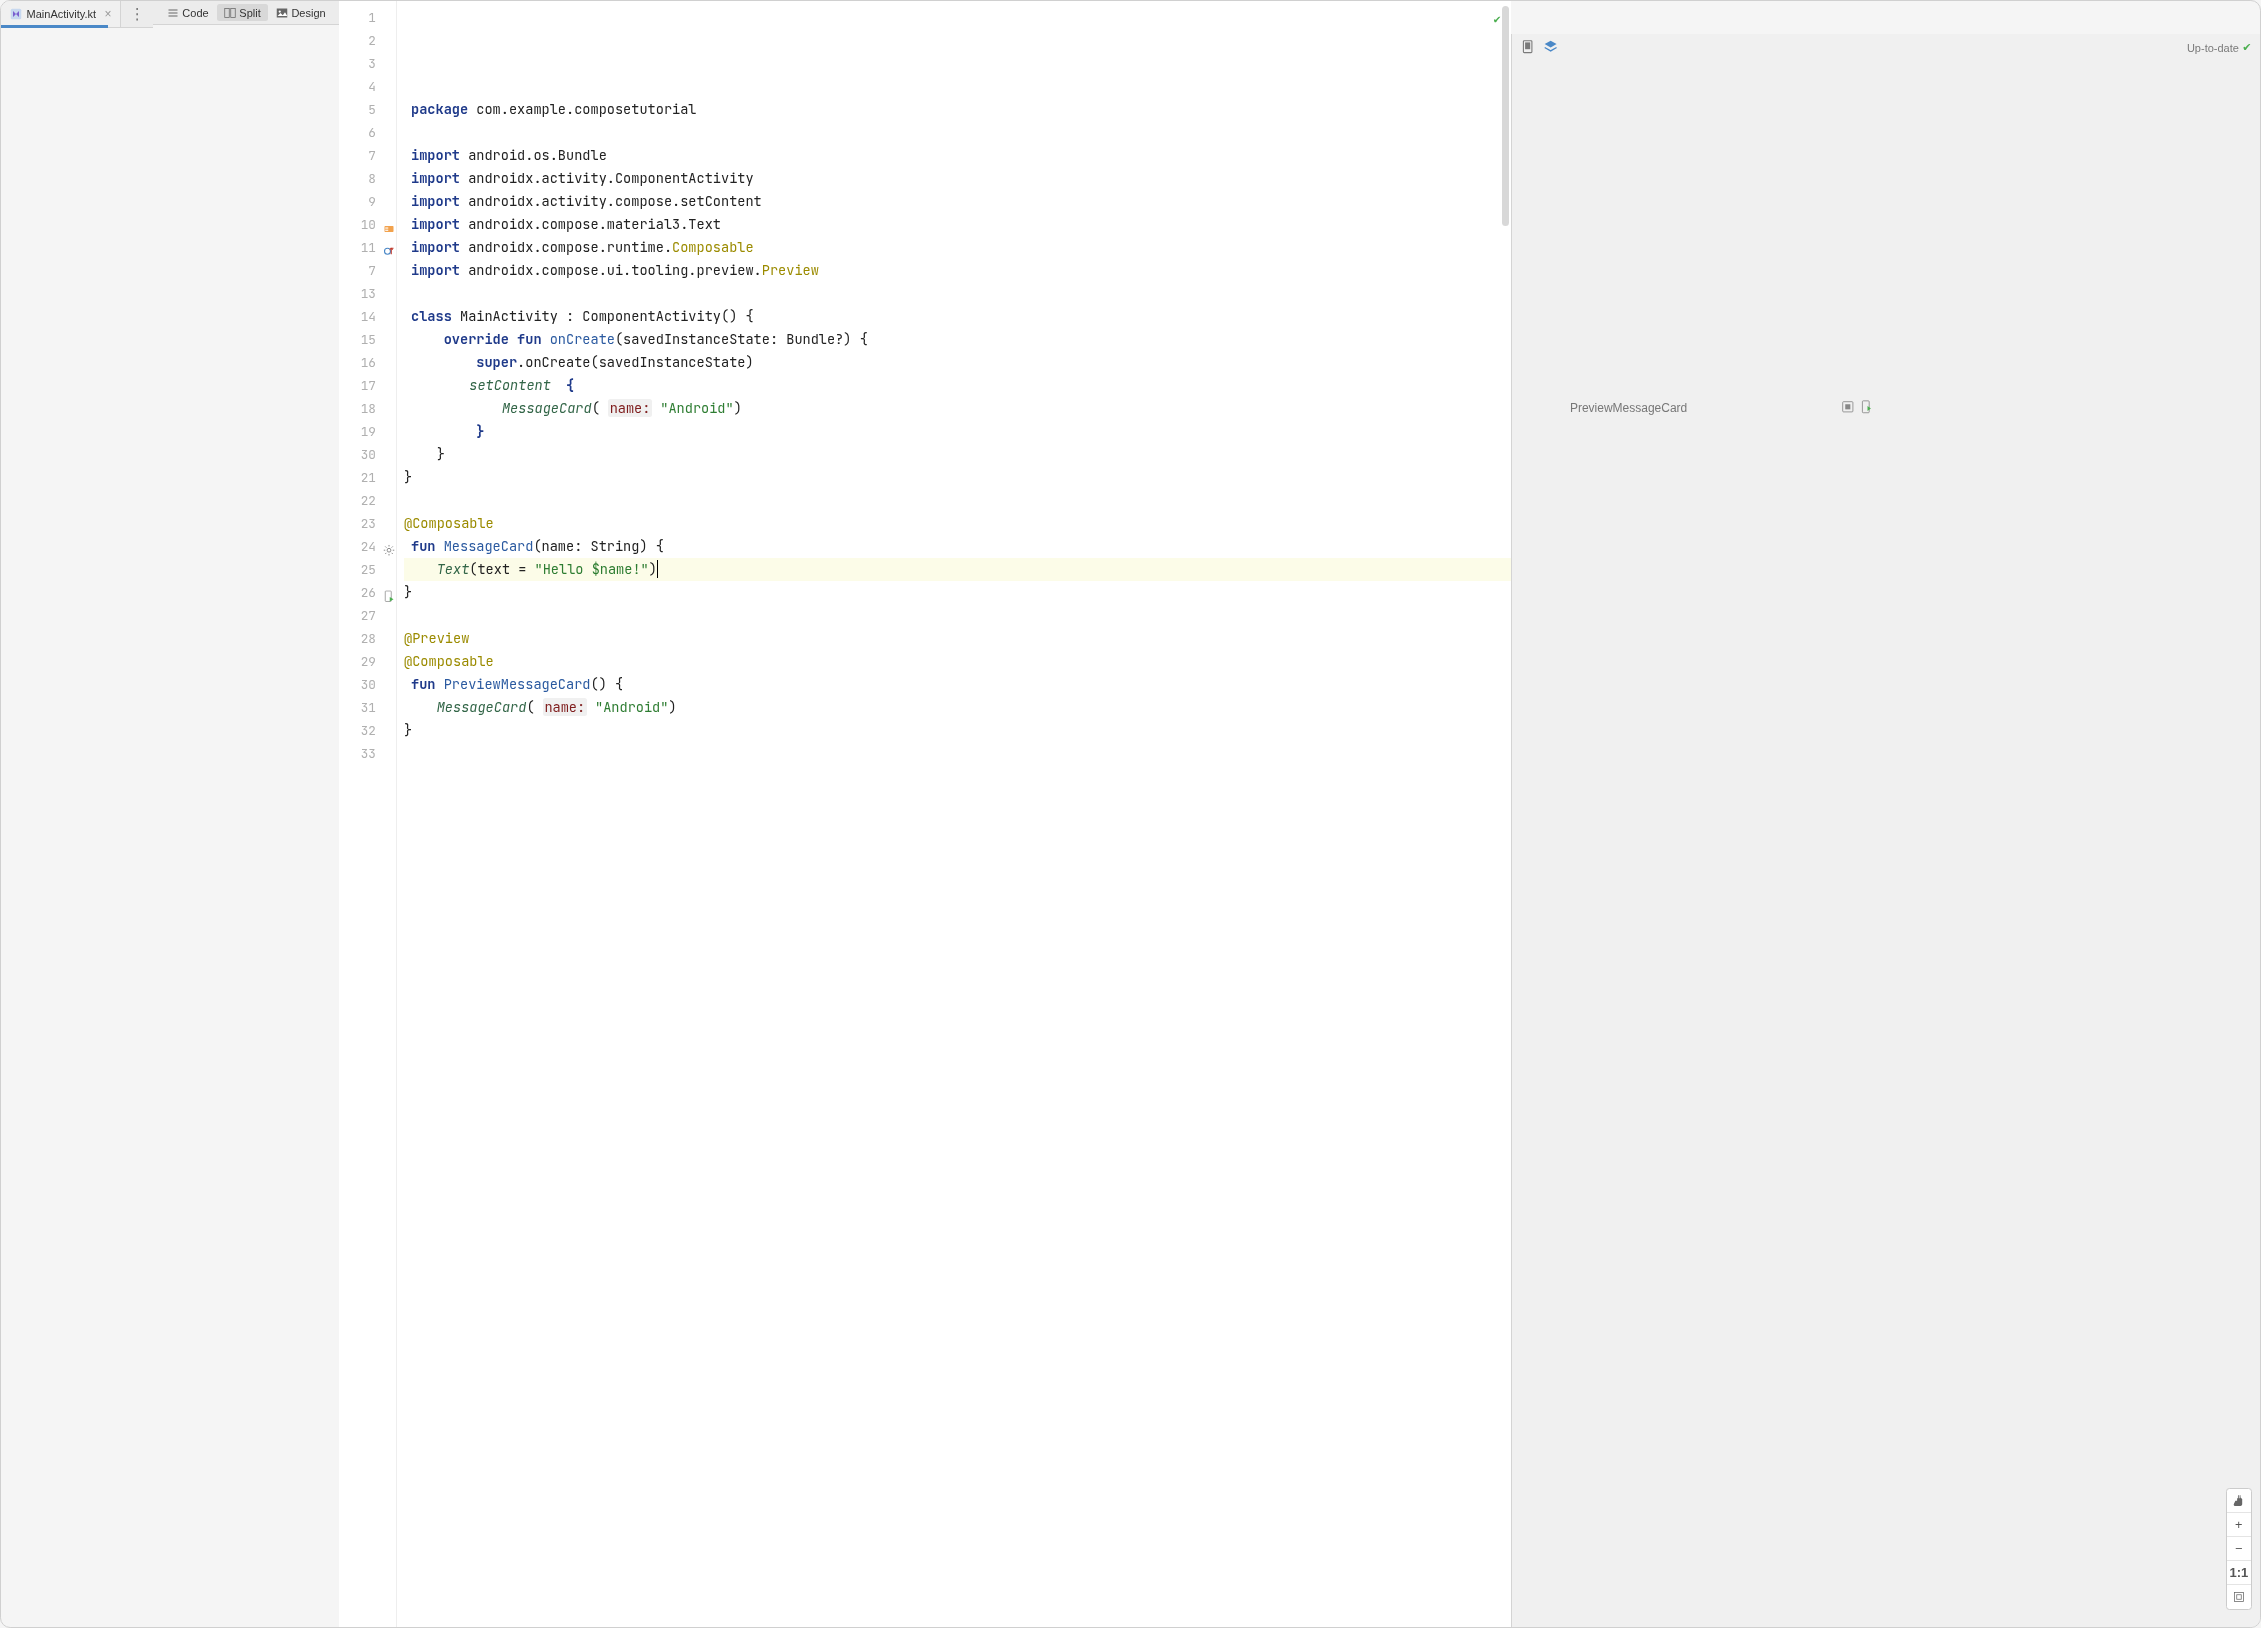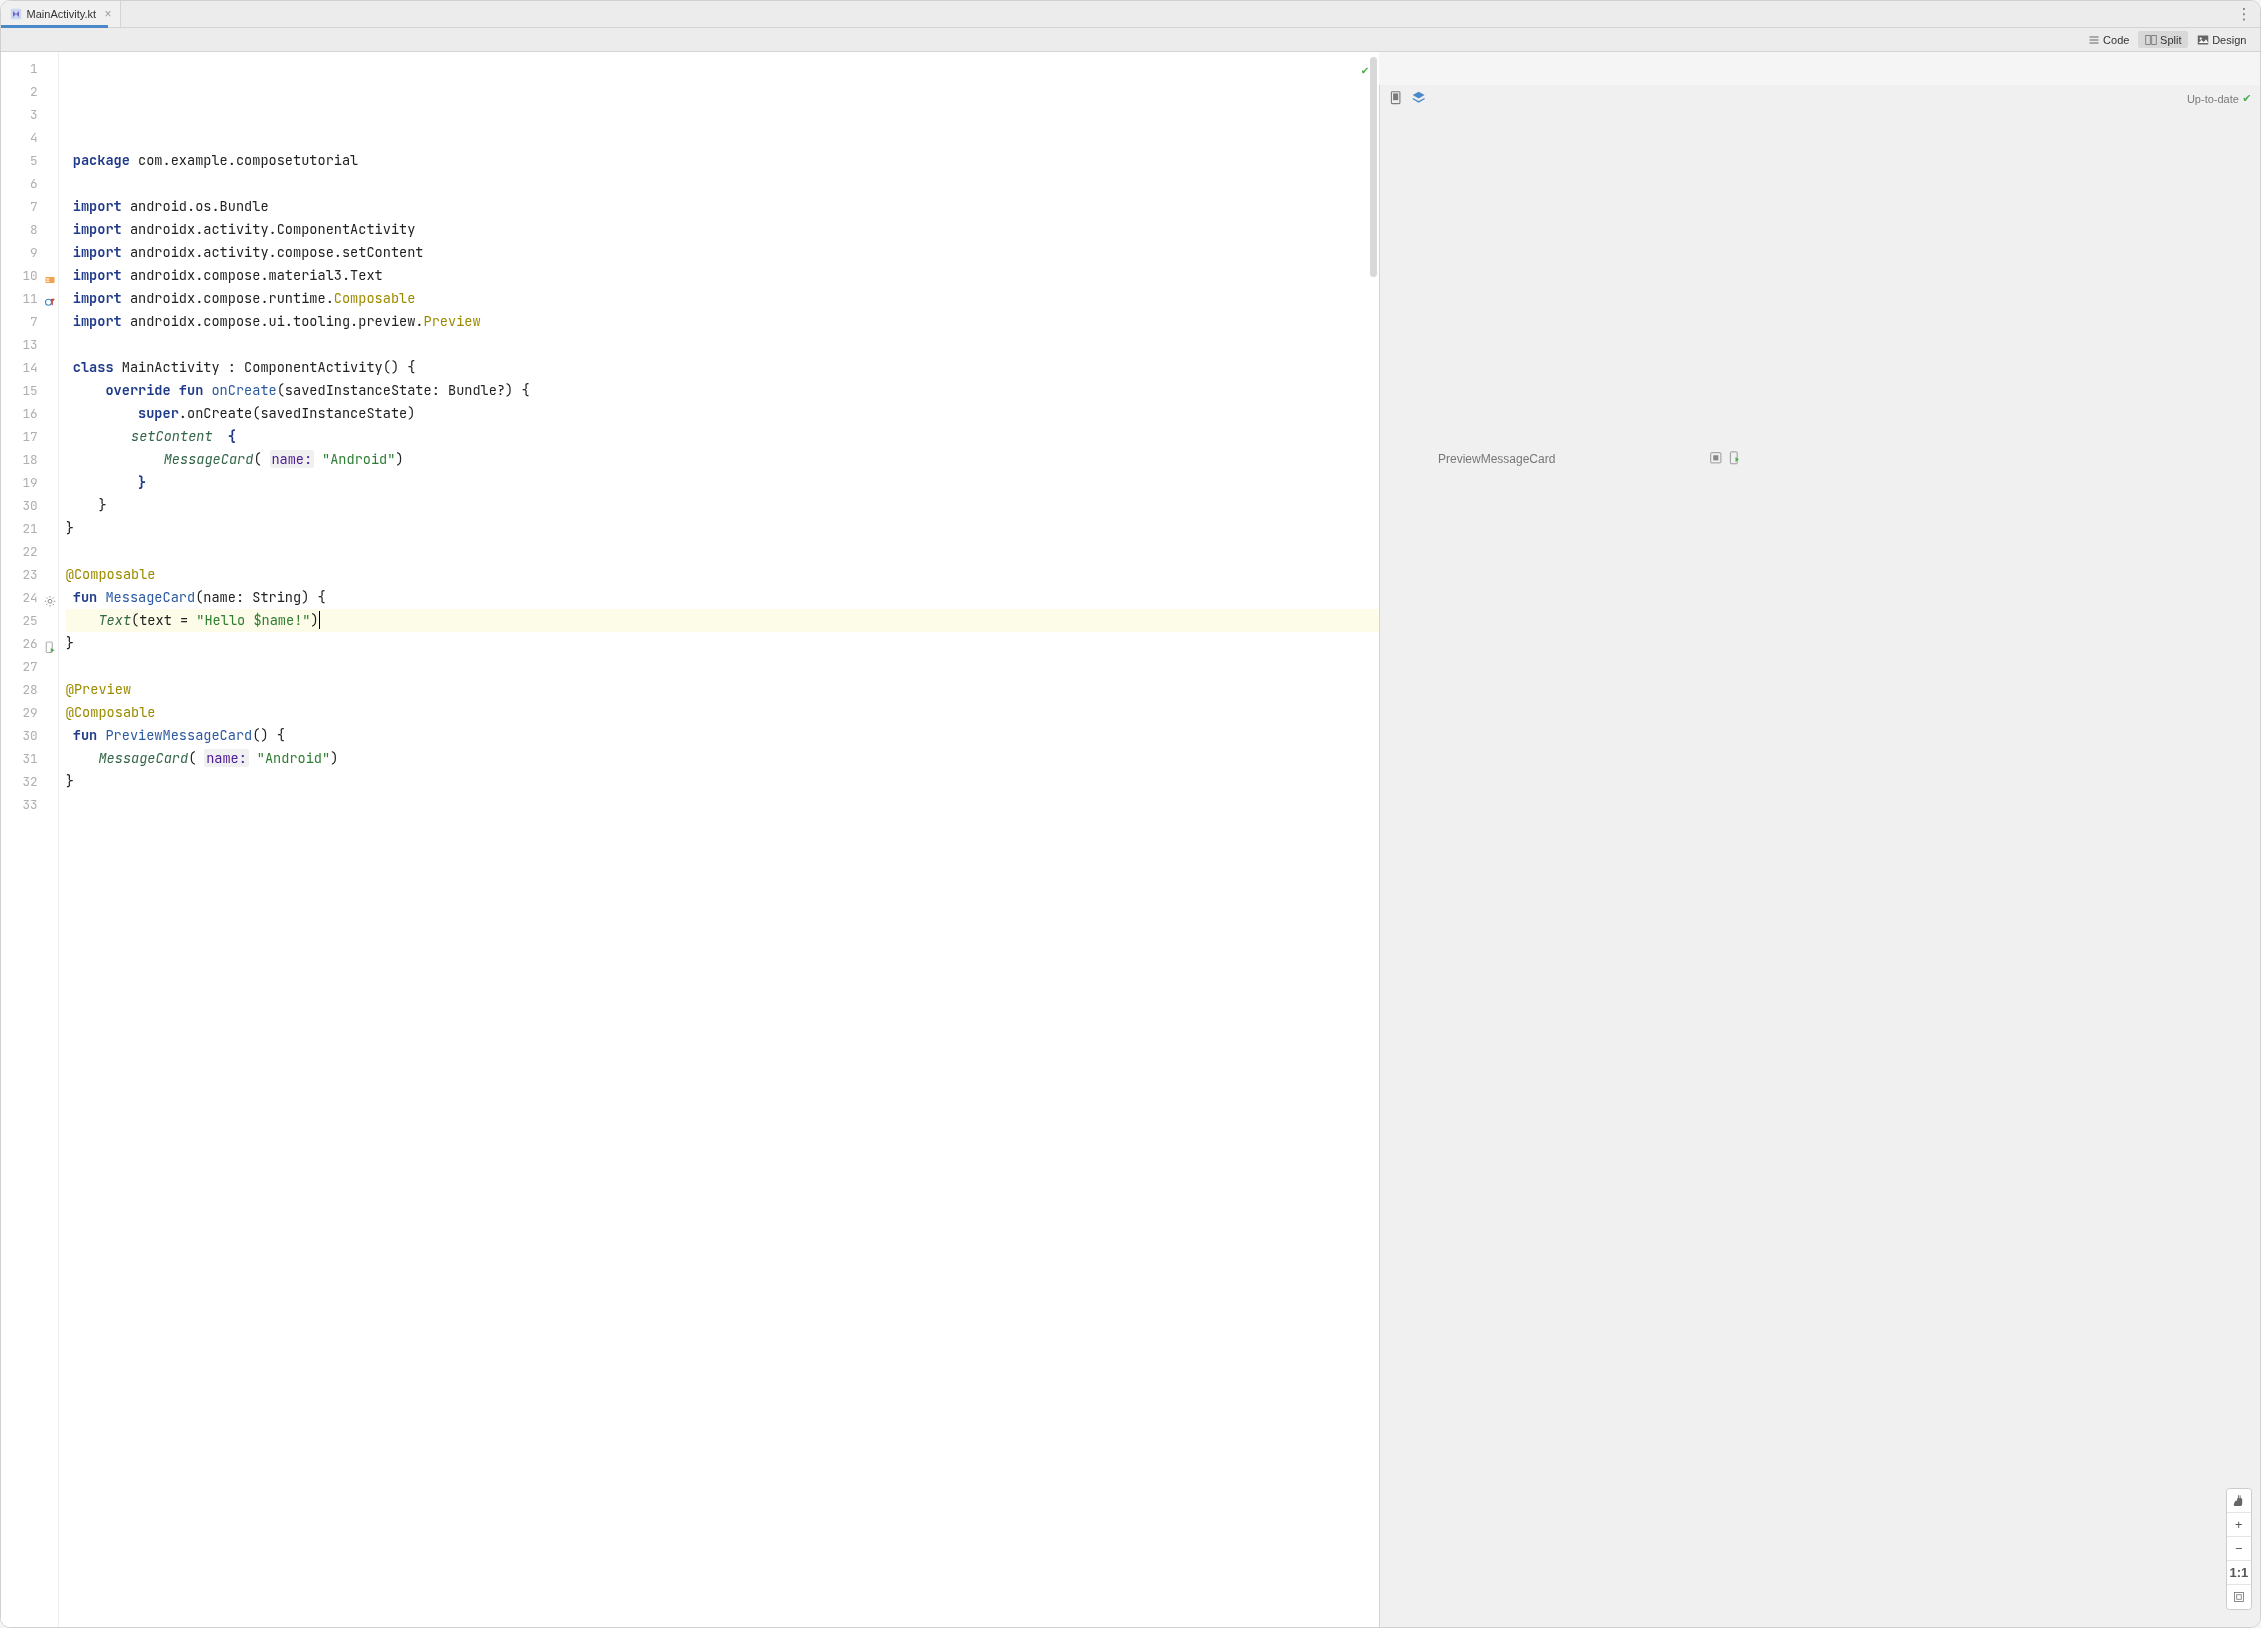--- a/index.html
+++ b/index.html
@@ -7,21 +7,20 @@
   font-family: -apple-system, BlinkMacSystemFont, "Segoe UI", sans-serif;
   font-size: 11px;
   background: #f5f5f5;
   overflow: hidden;
   height: 100vh;
   border: 0.8px solid #d0d0d0;
   border-radius: 10.2px;
 }
 .app {
   display: flex;
-  flex-direction: column;
   height: 100%;
 }
 .tabbar {
   display: flex;
   align-items: center;
   background: #ececec;
   border-bottom: 0.8px solid #d4d4d4;
   height: 27px;
   position: relative;
 }
@@ -119,21 +118,21 @@
   overflow:auto;
   position:relative;
 }
 .code-line { height:23px; }
 .code-line.active { background:#fcfce8; }
 .kw { color:#1f3a8a; font-weight:600;padding-left:7px;}
 .fn-def { color:#2b5aa0; font-weight:400;}
 .fn-call { color:#336648; font-style:italic;}
 .annot { color:#9b8b00;}
 .str { color:#2e7d32;}
-.param-hint { color:#4c1d95; background:#f0f0f0; border-radius:2.5px; padding:0 1.7px; font-style:normal;margin-top:35px;}
+.param-hint { color:#7f1d1d; background:#f0f0f0; border-radius:2.5px; padding:0 1.7px; font-style:normal;margin-top:35px;}
 .status-check {
   position:absolute;
   top:6.8px; right:10.2px;
   color:#4caf50;
   font-size:12px;
 }
 .vscroll {
   position:absolute;
   right:1.7px; top:5.1px;
   width:7.6px; height:220px;

